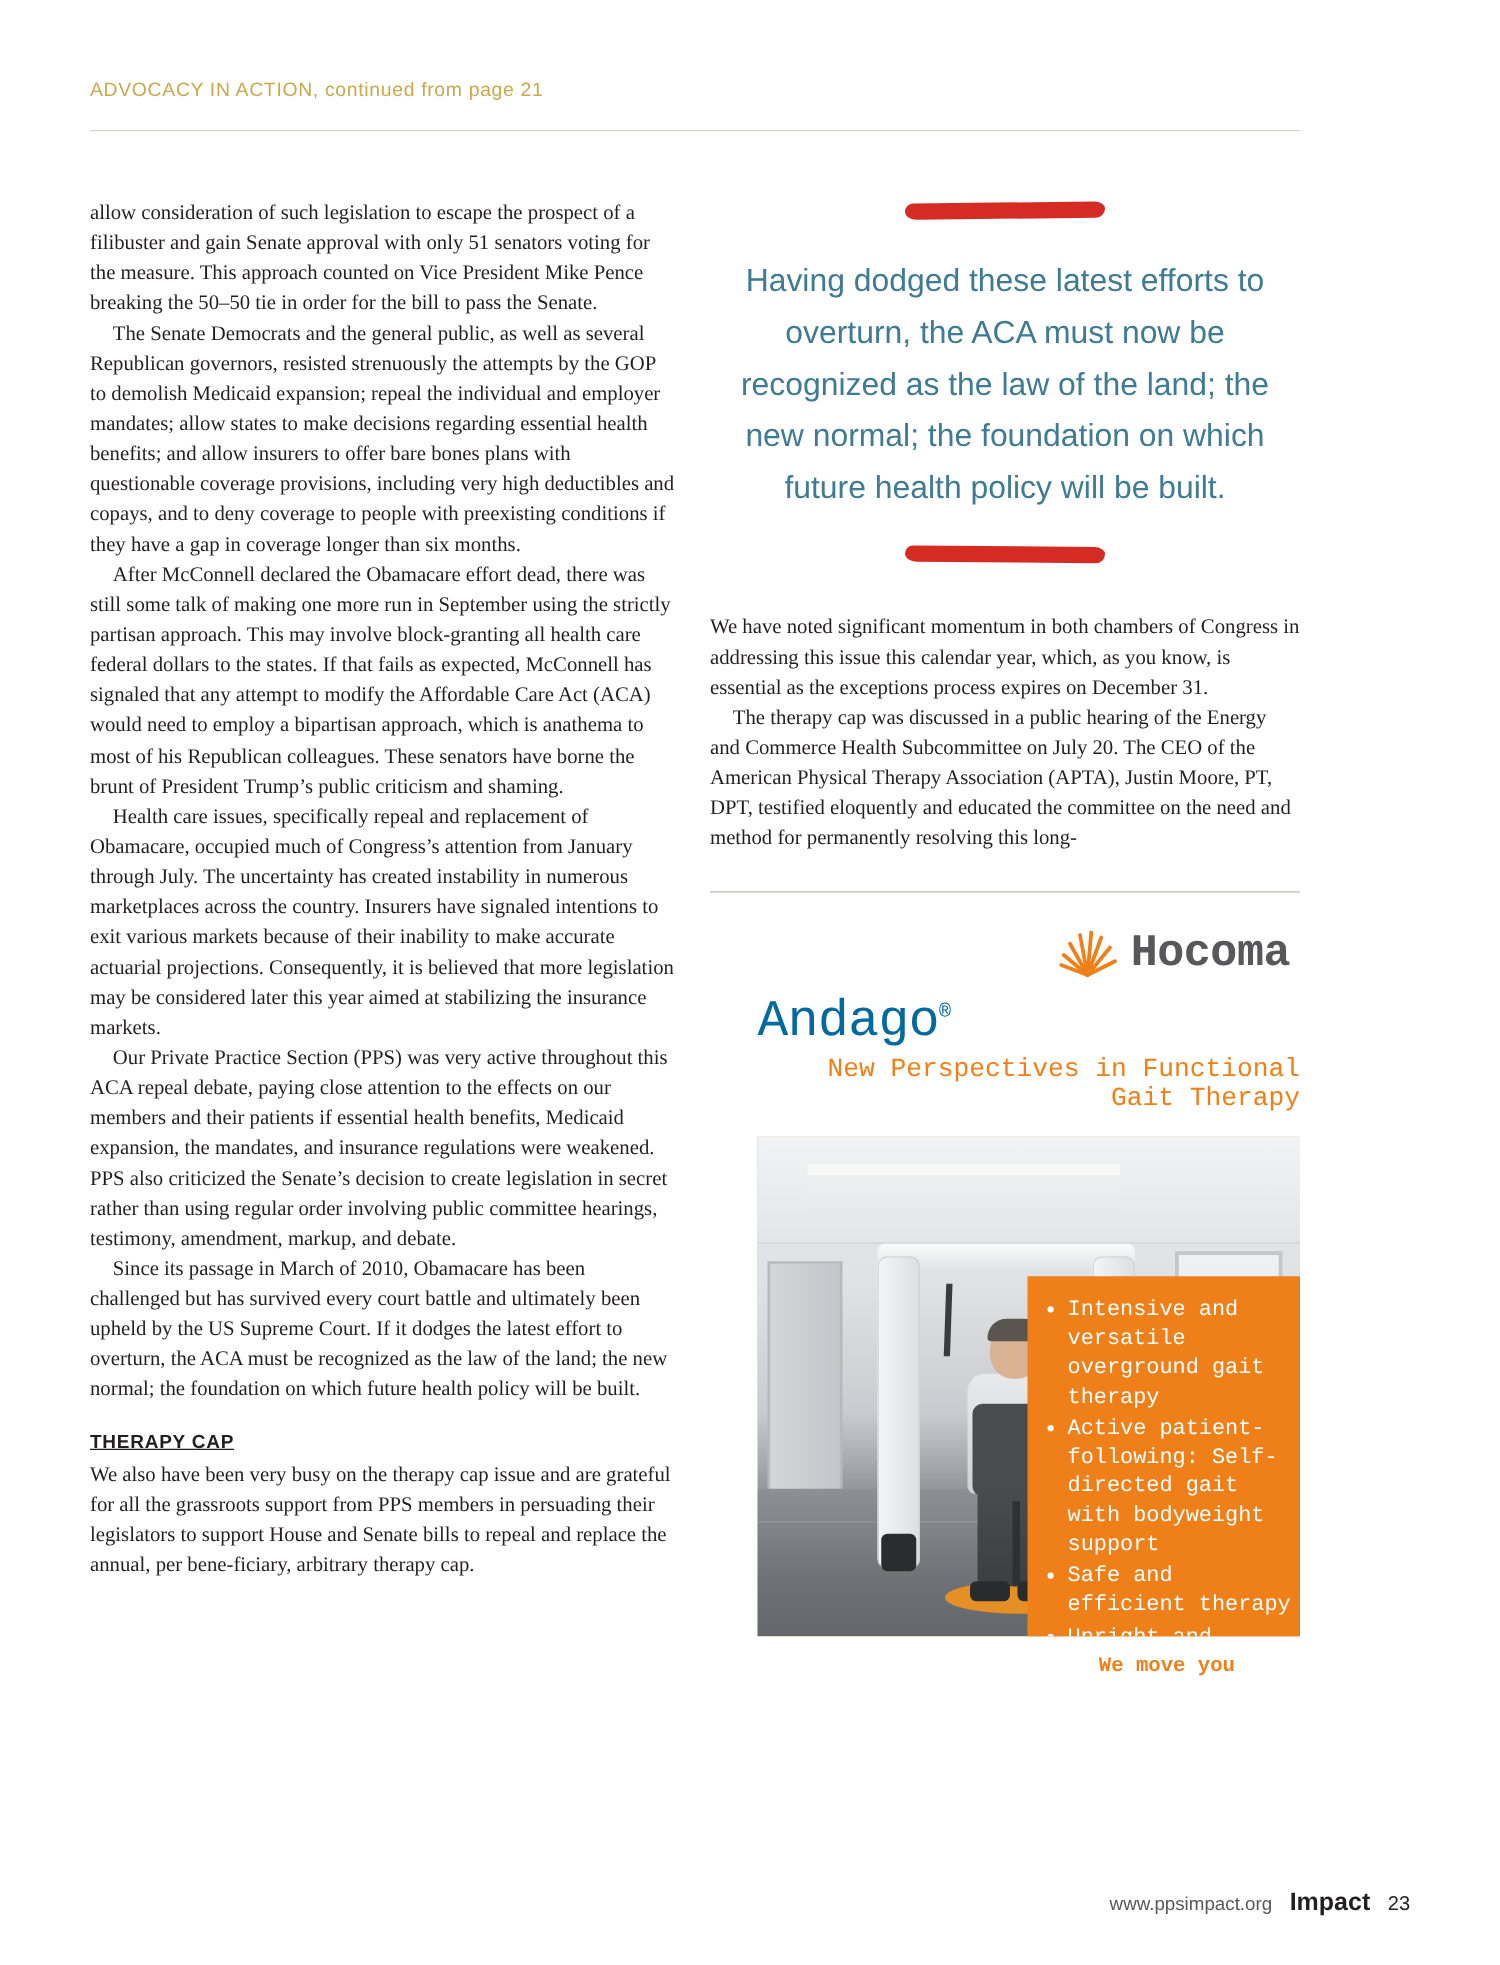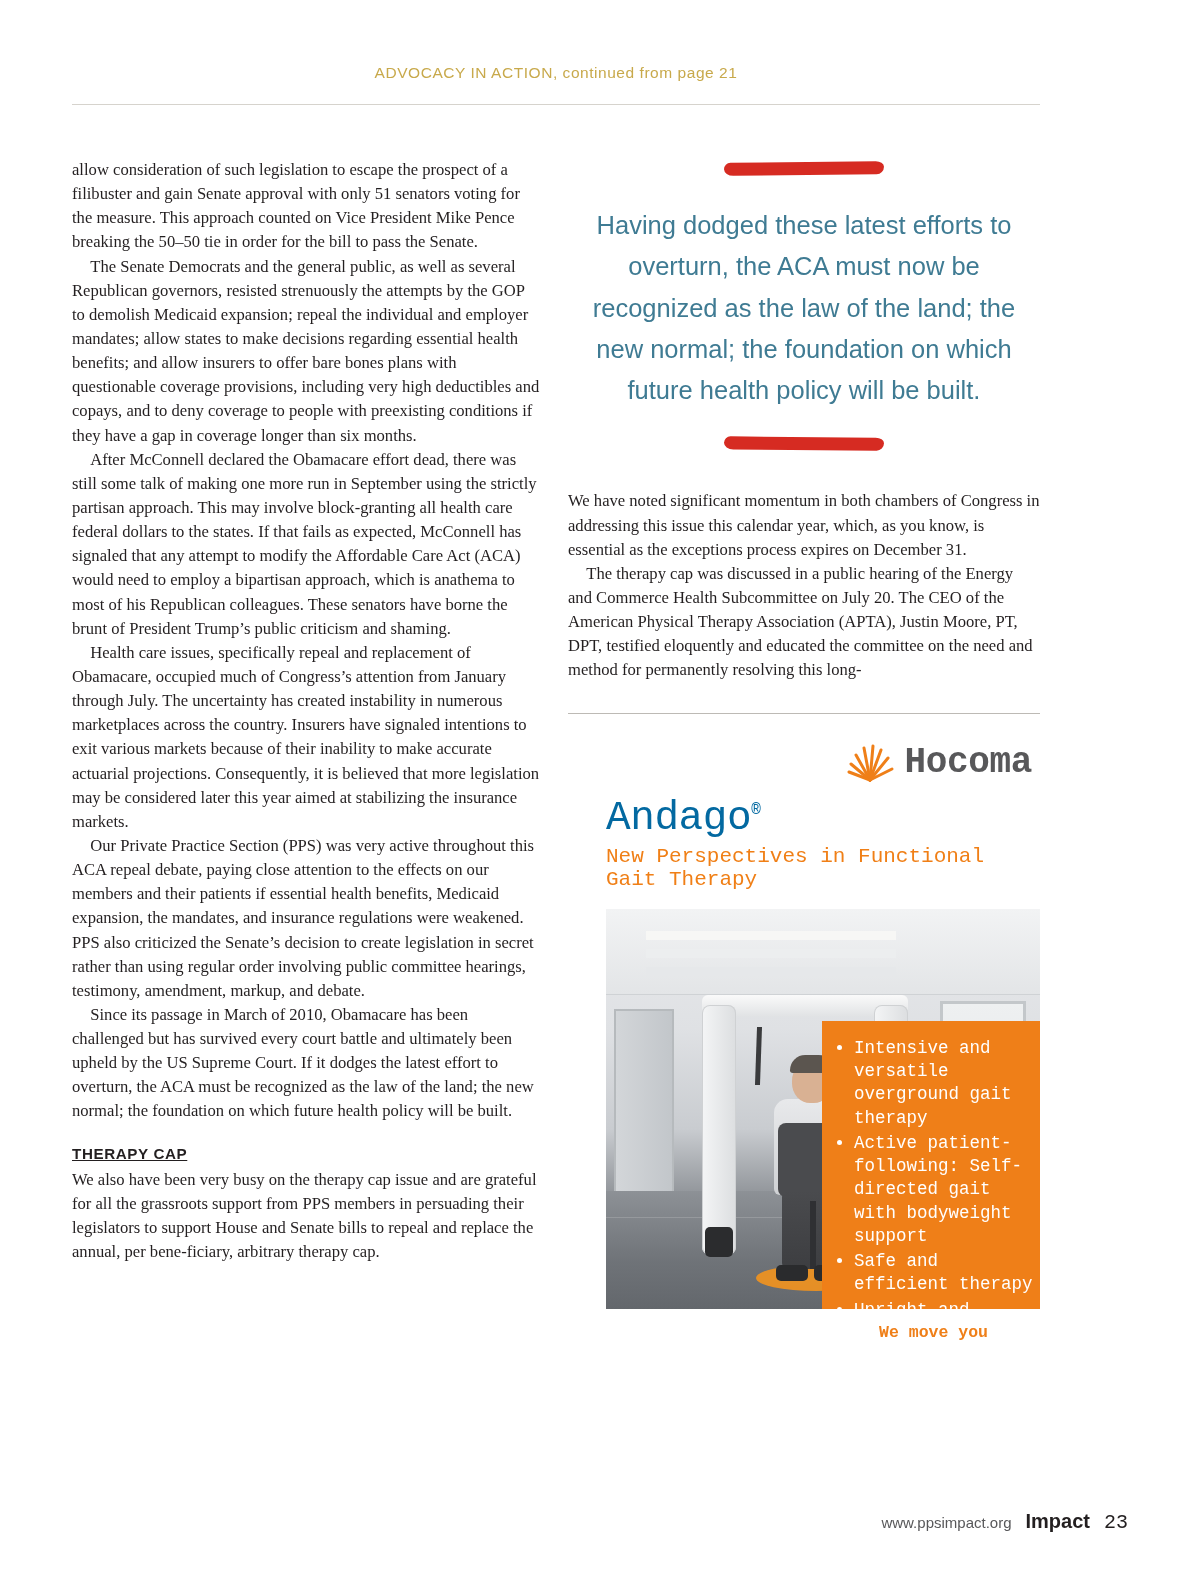--- a/index.html
+++ b/index.html
@@ -13,21 +13,20 @@
     position: relative;
     overflow: hidden;
   }
 
   
   .page-header {
     position: absolute;
     left: 72px;
     top: 64px;
     width: 968px;
-    text-align: center;
   }
   .kicker {
     font-family: "Liberation Sans", sans-serif;
     font-size: 15.5px;
     letter-spacing: 0.035em;
     color: #c8a94b;
     white-space: nowrap;
   }
   .kicker .kicker-strong { color: #c8a94b; }
   .header-rule {
@@ -134,20 +133,21 @@
     color: #0369a1;
     letter-spacing: -0.01em;
     line-height: 1;
   }
   .ad-title .prod sup { font-size: 16px; vertical-align: super; }
   .ad-title .tag {
     font-size: 21px;
     color: #f07f16;
     margin-top: 6px;
     line-height: 1.1;
+    text-align: right;
   }
 
   .ad-photo {
     position: relative;
     margin-top: 18px;
     margin-left: 38px;
     width: 434px;
     height: 400px;
     overflow: hidden;
     background: #fdba74;
@@ -273,21 +273,21 @@
     position: absolute;
     right: 72px;
     bottom: 38px;
     display: flex;
     align-items: baseline;
     gap: 14px;
     font-family: "Liberation Sans", sans-serif;
   }
   .footer .site { font-size: 15px; color: #58585a; }
   .footer .mag { font-size: 20px; font-weight: bold; color: #231f20; }
-  .footer .pageno { font-size: 20px; color: #231f20; font-family: Liberation Mono, monospace; }
+  .footer .pageno { font-size: 16px; color: #231f20; }
 </style>
 </head>
 <body>
 
 <div class="page-header">
   <div class="kicker">
     <span class="kicker-strong">ADVOCACY IN ACTION,</span><span> continued from page 21</span>
   </div>
   <div class="header-rule"></div>
 </div>

